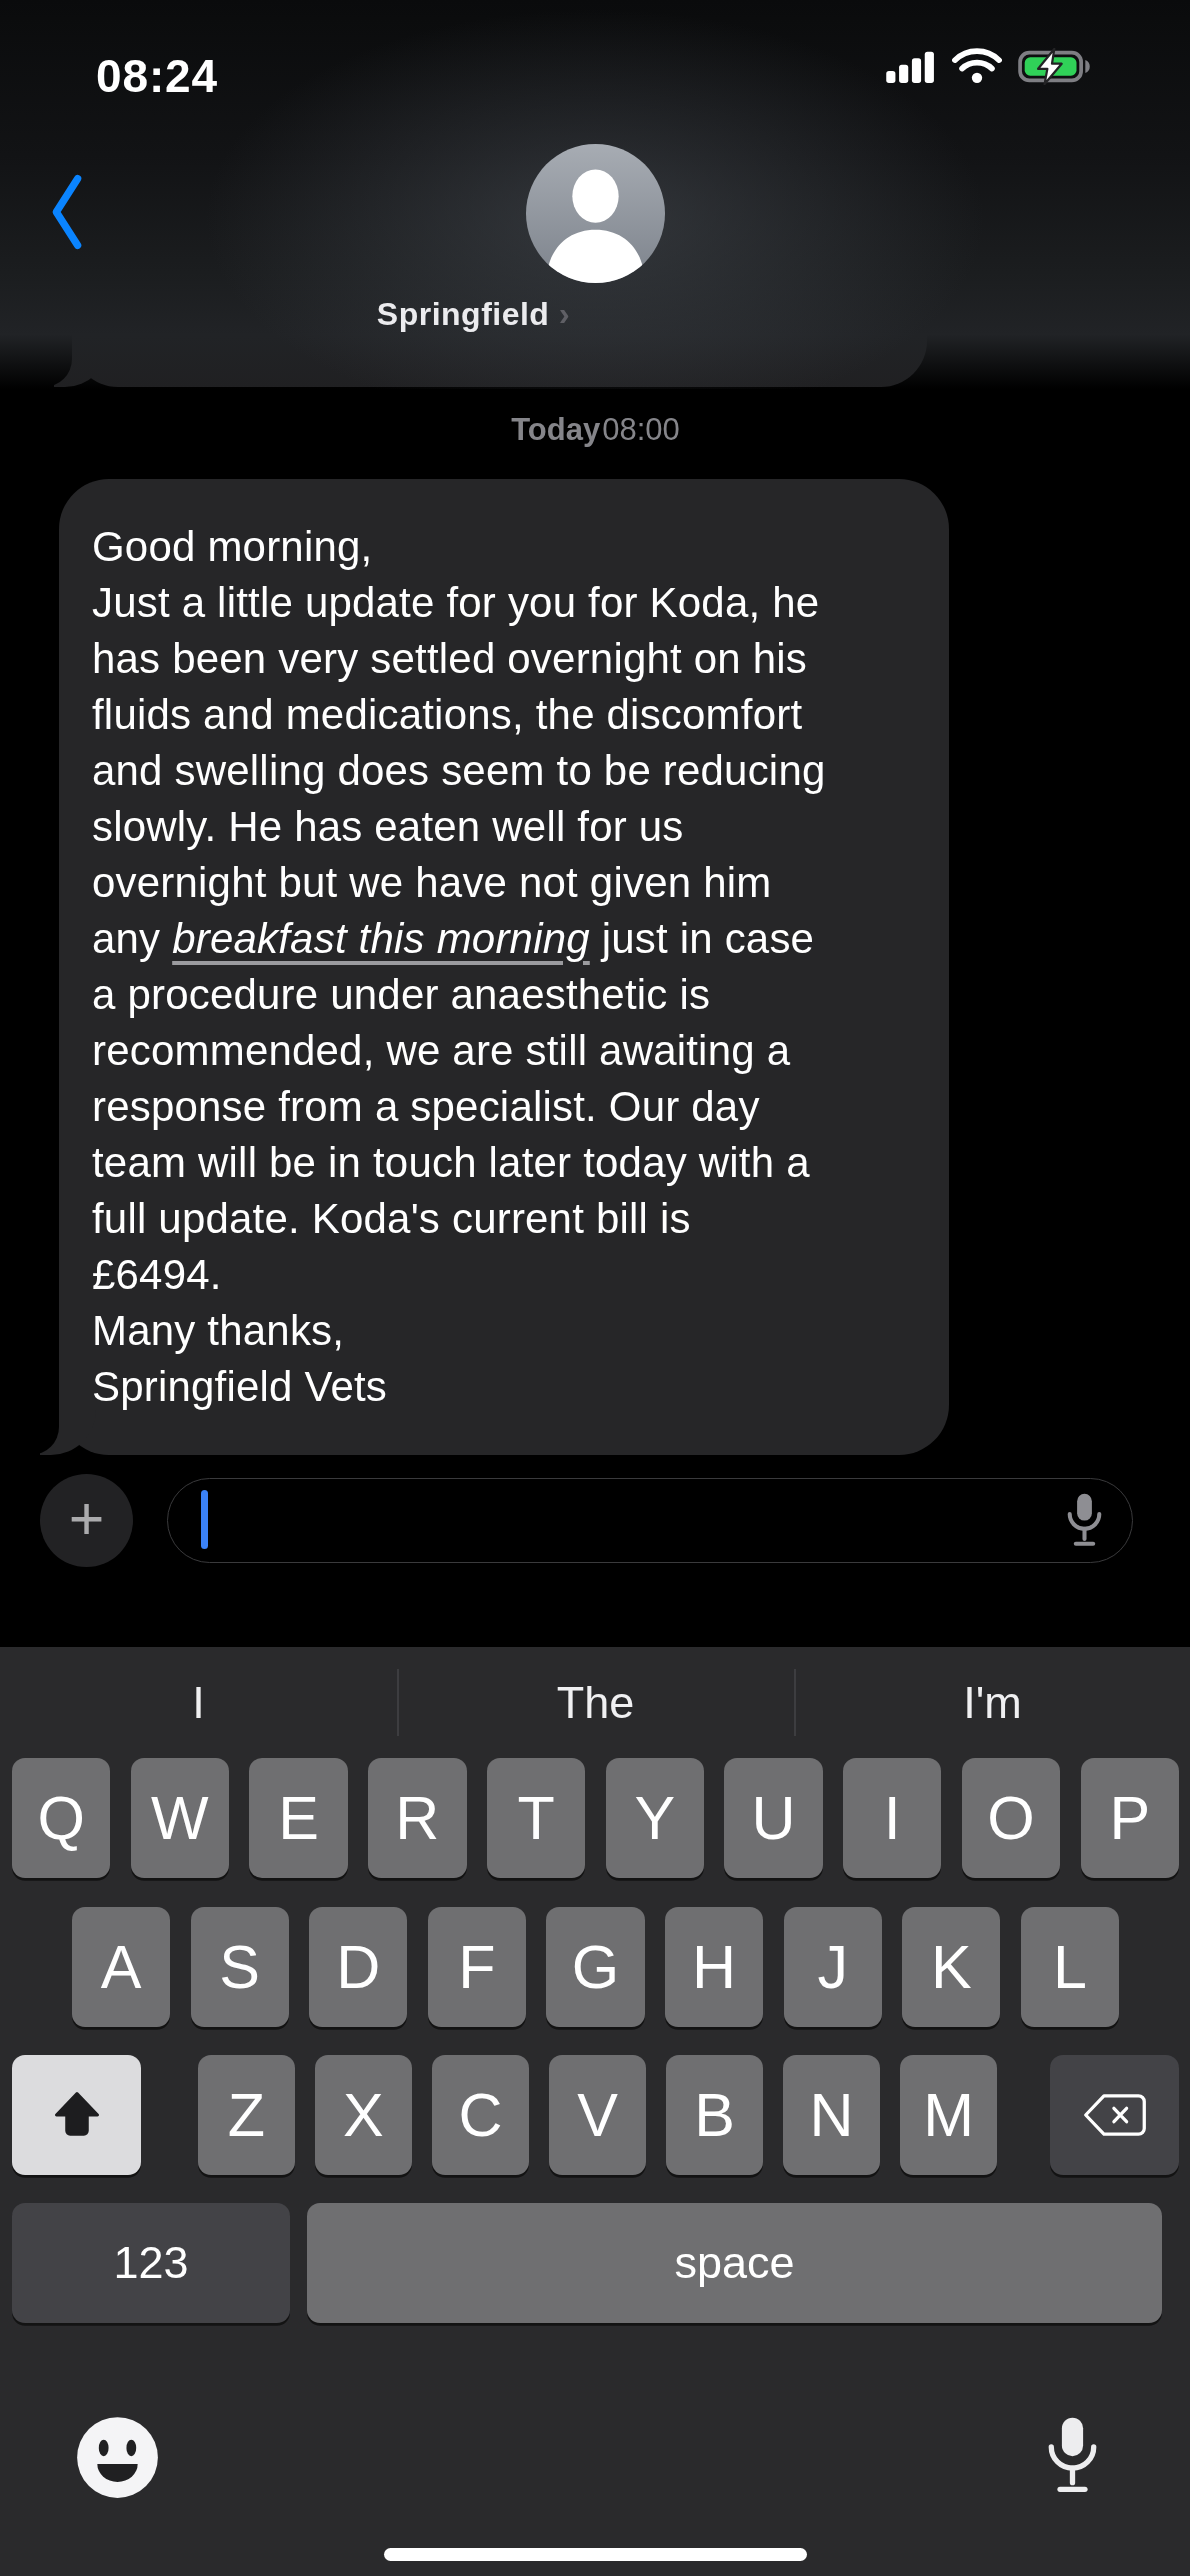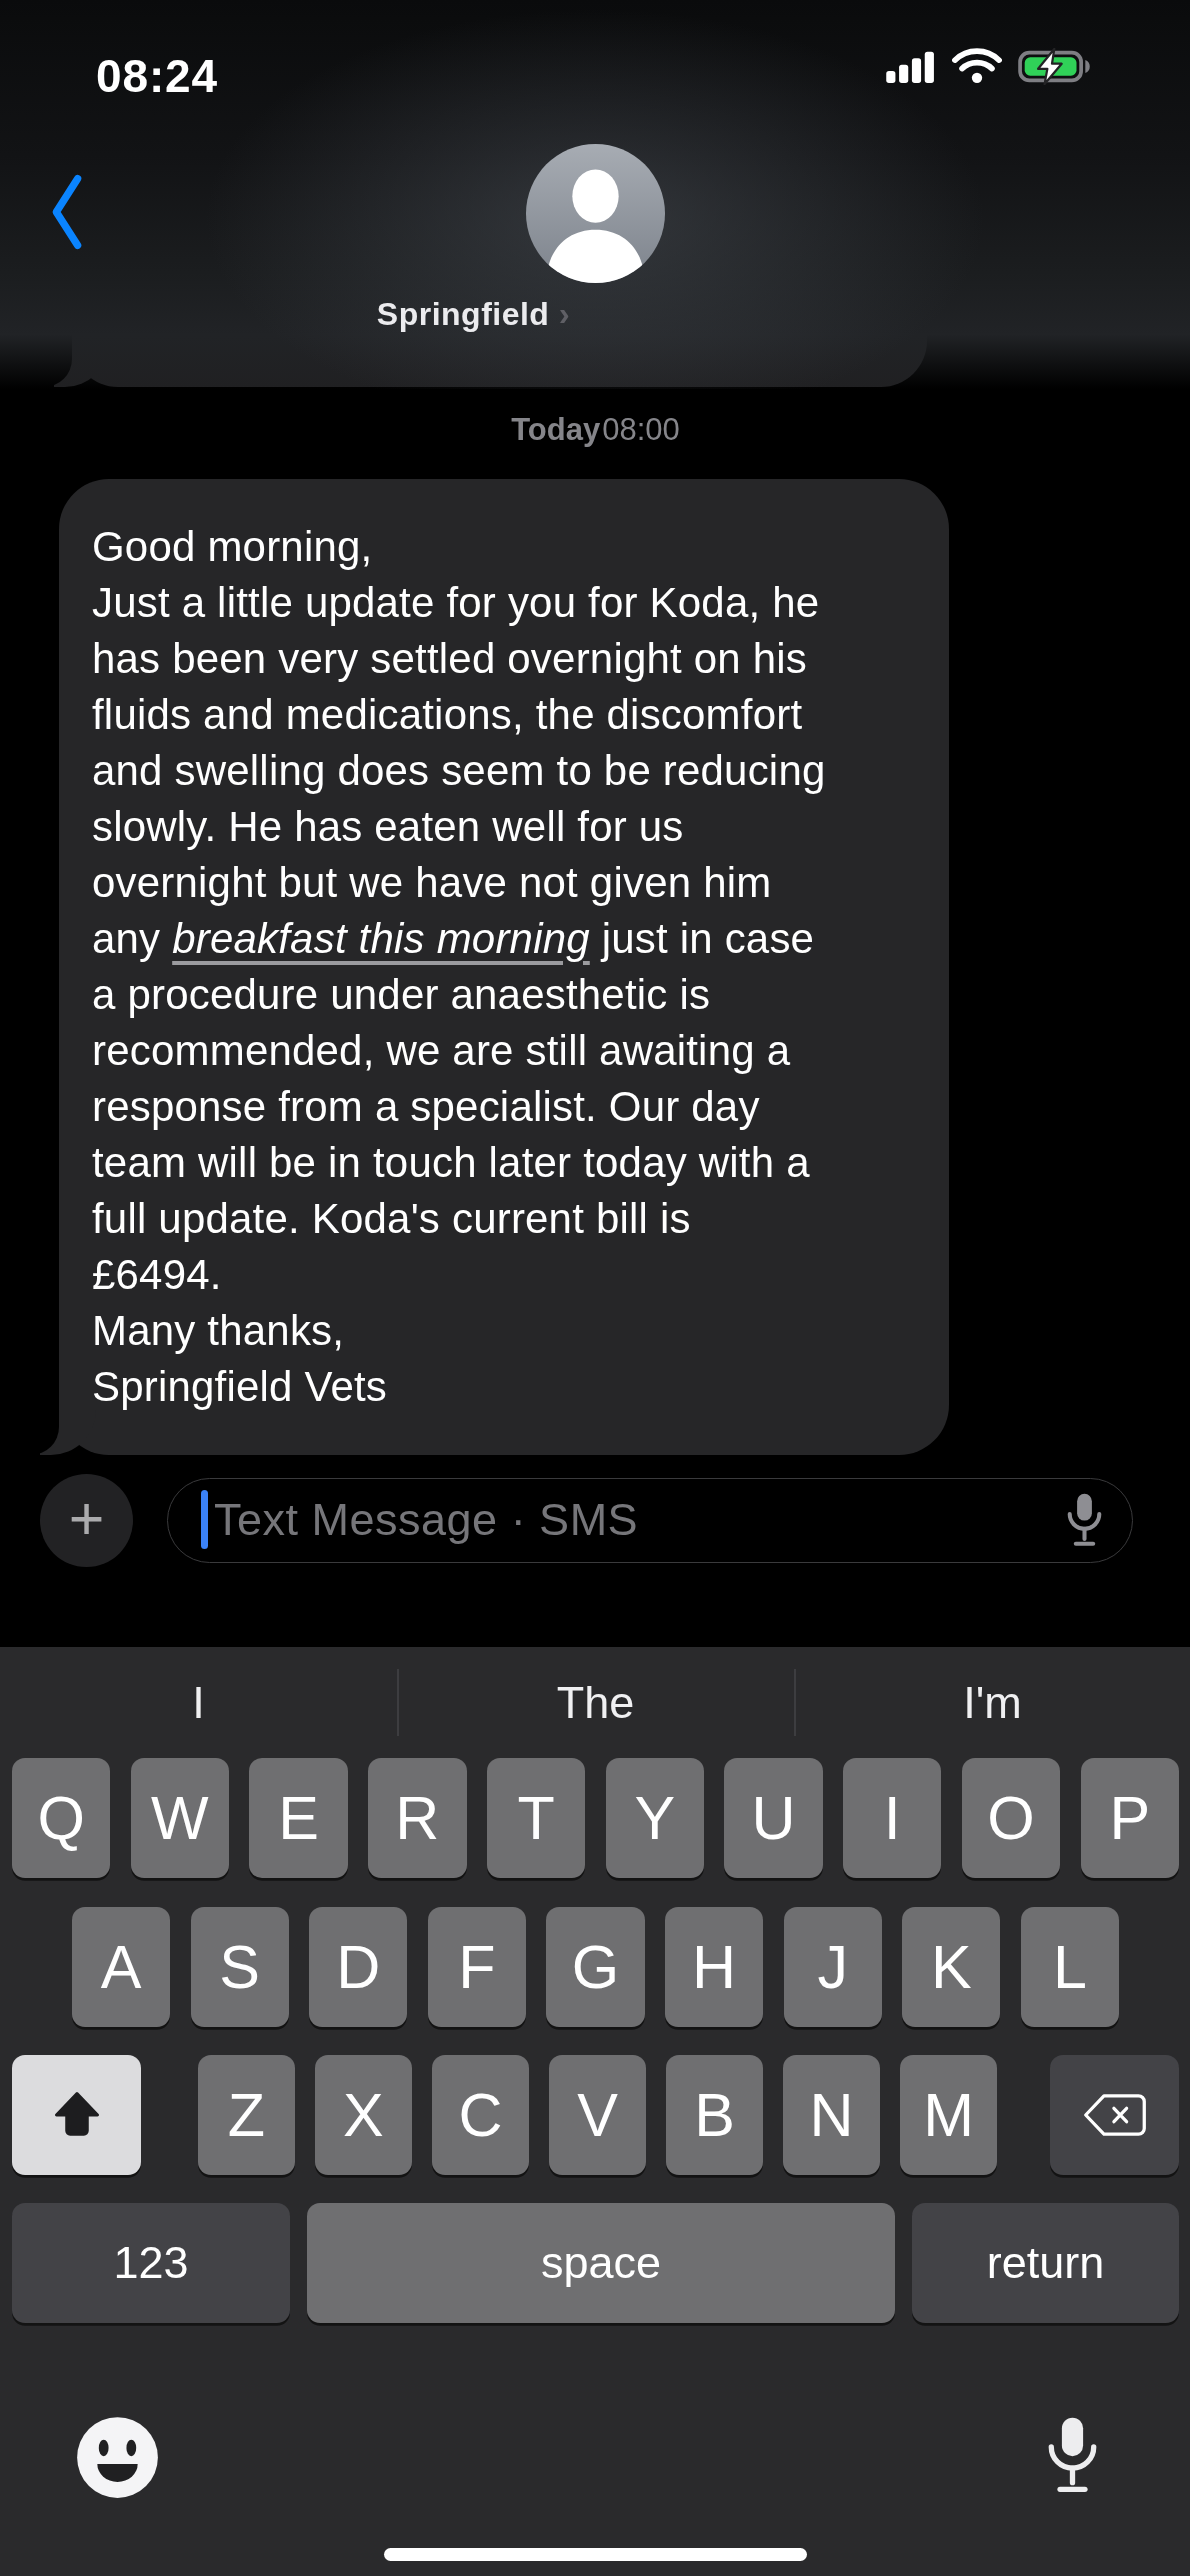--- a/index.html
+++ b/index.html
@@ -172,21 +172,20 @@
 £6494.
 Many thanks,
 Springfield Vets</span></div>
   </div>
 
   <div class="attach-btn">
     <span class="plus-glyph">+</span>
   </div>
   <div class="input-field">
     <span class="text-cursor"></span>
-    <span class="placeholder">Text Message · SMS</span>
     <span class="field-mic">
       <svg width="43" height="61" viewBox="0 0 23 33">
         <rect x="7.5" y="1.5" width="8" height="14.5" rx="4" fill="#8E8E93"></rect>
         <path d="M3.5 12.5 a 8 8 0 0 0 16 0" fill="none" stroke="#8E8E93" stroke-width="2.2" stroke-linecap="round"></path>
         <line x1="11.5" y1="20.5" x2="11.5" y2="26" stroke="#8E8E93" stroke-width="2.2" stroke-linecap="round"></line>
         <line x1="6.8" y1="28.5" x2="16.2" y2="28.5" stroke="#8E8E93" stroke-width="2.2" stroke-linecap="round"></line>
       </svg>
     </span>
   </div>
 
@@ -243,21 +242,20 @@
         <svg width="69" height="48" viewBox="0 0 35 25">
           <path d="M12 2.5 h18 a3 3 0 0 1 3 3 v14 a3 3 0 0 1 -3 3 h-18 L2.5 12.5 Z" fill="none" stroke="#fff" stroke-width="1.7" stroke-linejoin="round"></path>
           <path d="M17.2 9 l6.6 7 M23.8 9 l-6.6 7" stroke="#fff" stroke-width="1.7" stroke-linecap="round"></path>
         </svg>
       </div>
     </div>
 
     <div class="kb-row r4">
       <div class="key fixed dark alt-key">123</div>
       <div class="key space-key">space</div>
-      <div class="key fixed dark return-key">return</div>
     </div>
 
     <div class="emoji-btn">
       <svg width="85" height="85" viewBox="0 0 40 40">
         <circle cx="20" cy="20" r="19" fill="#F4F4F6"></circle>
         <ellipse cx="13.5" cy="15.5" rx="2.3" ry="3.9" fill="#202022"></ellipse>
         <ellipse cx="26.5" cy="15.5" rx="2.3" ry="3.9" fill="#202022"></ellipse>
         <path d="M10.5 23 a 9.5 8.5 0 0 0 19 0 Z" fill="#202022"></path>
       </svg>
     </div>

